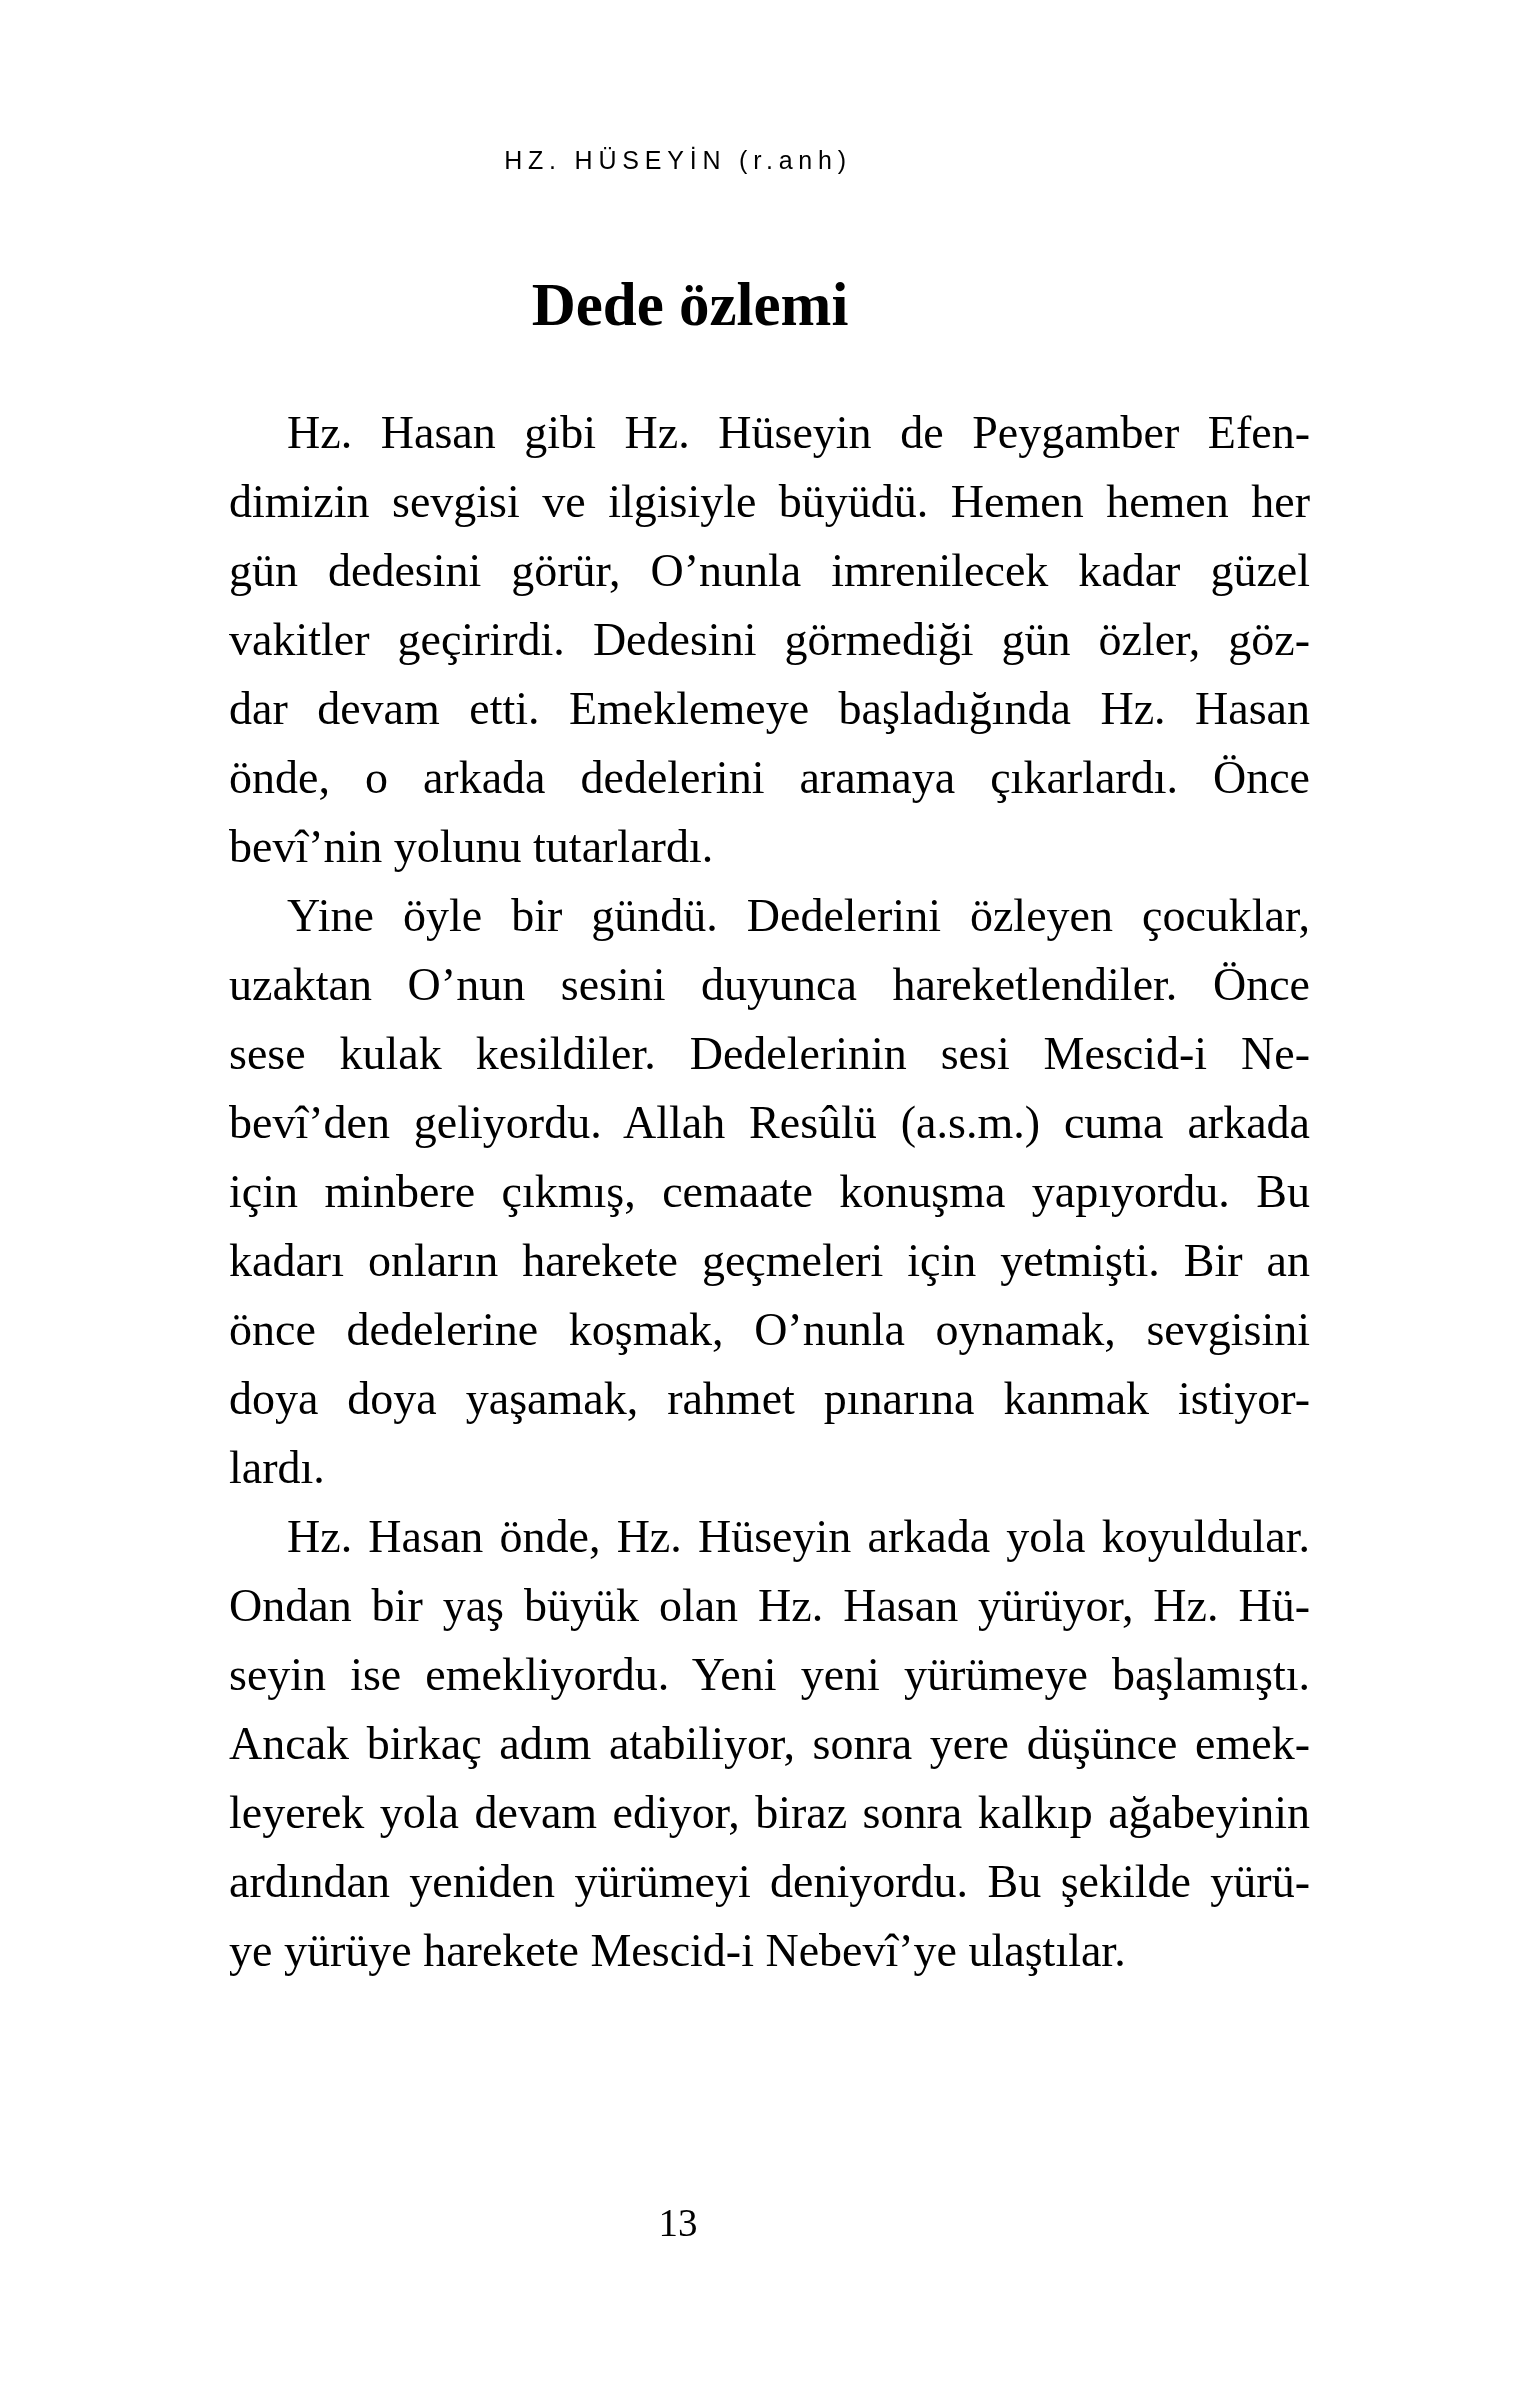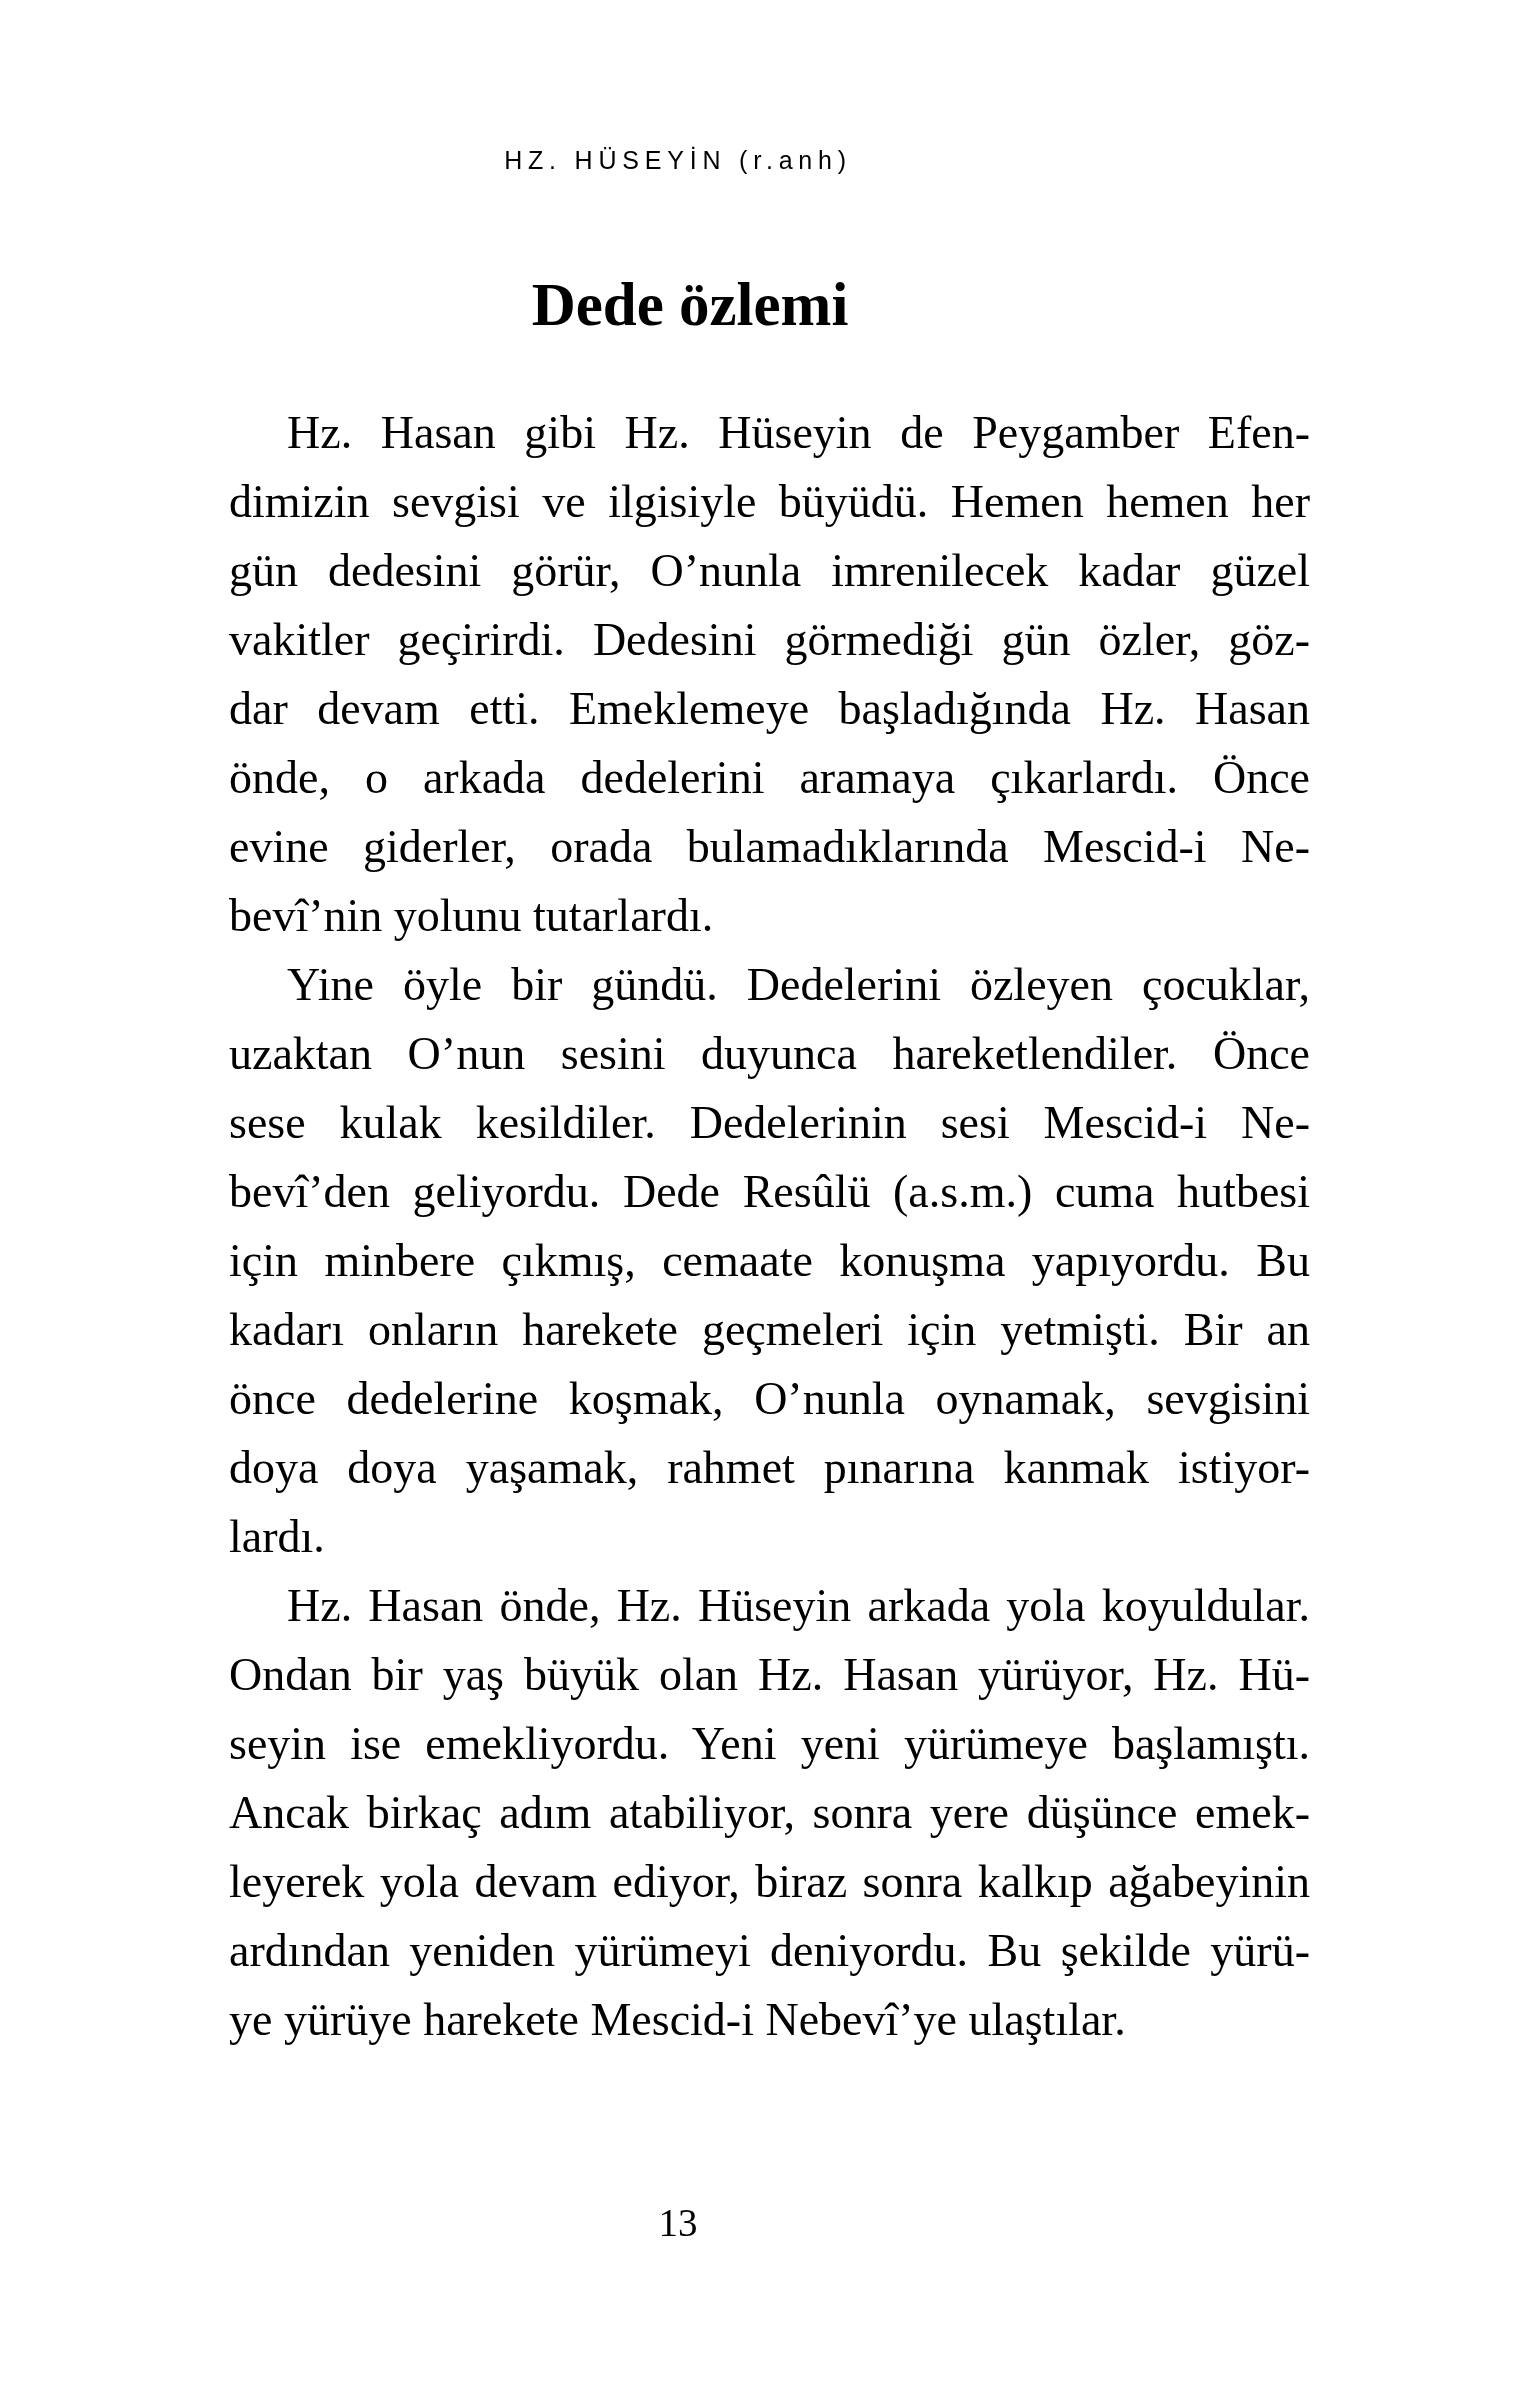--- a/index.html
+++ b/index.html
@@ -82,28 +82,27 @@
   <div class="running-header">HZ. HÜSEYİN (r.anh)</div>
   <h1 class="chapter-title">Dede özlemi</h1>
   <div class="body-text">
       <div class="paragraph">
         <div class="line para-first">Hz. Hasan gibi Hz. Hüseyin de Peygamber Efen-</div>
         <div class="line">dimizin sevgisi ve ilgisiyle büyüdü. Hemen hemen her</div>
         <div class="line">gün dedesini görür, O’nunla imrenilecek kadar güzel</div>
         <div class="line">vakitler geçirirdi. Dedesini görmediği gün özler, göz-</div>
         <div class="line">dar devam etti. Emeklemeye başladığında Hz. Hasan</div>
         <div class="line">önde, o arkada dedelerini aramaya çıkarlardı. Önce</div>
-        <div class="line">evine giderler, orada bulamadıklarında Mescid-i Ne-</div>
         <div class="line para-last">bevî’nin yolunu tutarlardı.</div>
       </div>
       <div class="paragraph">
         <div class="line para-first">Yine öyle bir gündü. Dedelerini özleyen çocuklar,</div>
         <div class="line">uzaktan O’nun sesini duyunca hareketlendiler. Önce</div>
         <div class="line">sese kulak kesildiler. Dedelerinin sesi Mescid-i Ne-</div>
-        <div class="line">bevî’den geliyordu. Dede Resûlü (a.s.m.) cuma hutbesi</div>
+        <div class="line">bevî’den geliyordu. Allah Resûlü (a.s.m.) cuma arkada</div>
         <div class="line">için minbere çıkmış, cemaate konuşma yapıyordu. Bu</div>
         <div class="line">kadarı onların harekete geçmeleri için yetmişti. Bir an</div>
         <div class="line">önce dedelerine koşmak, O’nunla oynamak, sevgisini</div>
         <div class="line">doya doya yaşamak, rahmet pınarına kanmak istiyor-</div>
         <div class="line para-last">lardı.</div>
       </div>
       <div class="paragraph">
         <div class="line para-first">Hz. Hasan önde, Hz. Hüseyin arkada yola koyuldular.</div>
         <div class="line">Ondan bir yaş büyük olan Hz. Hasan yürüyor, Hz. Hü-</div>
         <div class="line">seyin ise emekliyordu. Yeni yeni yürümeye başlamıştı.</div>

